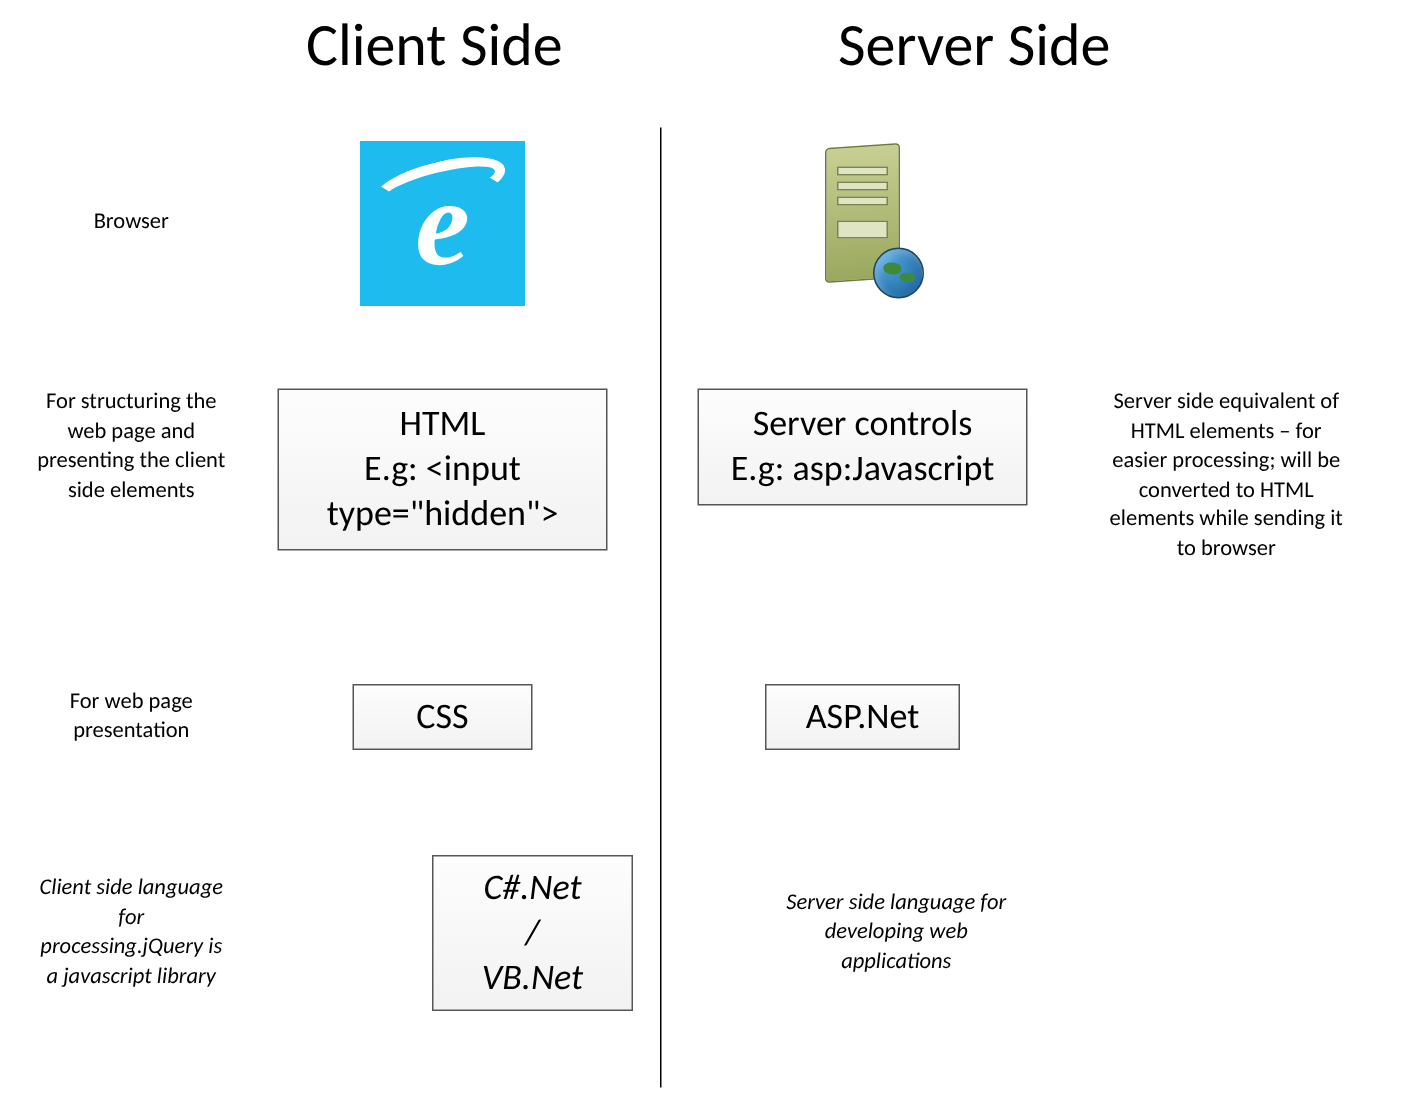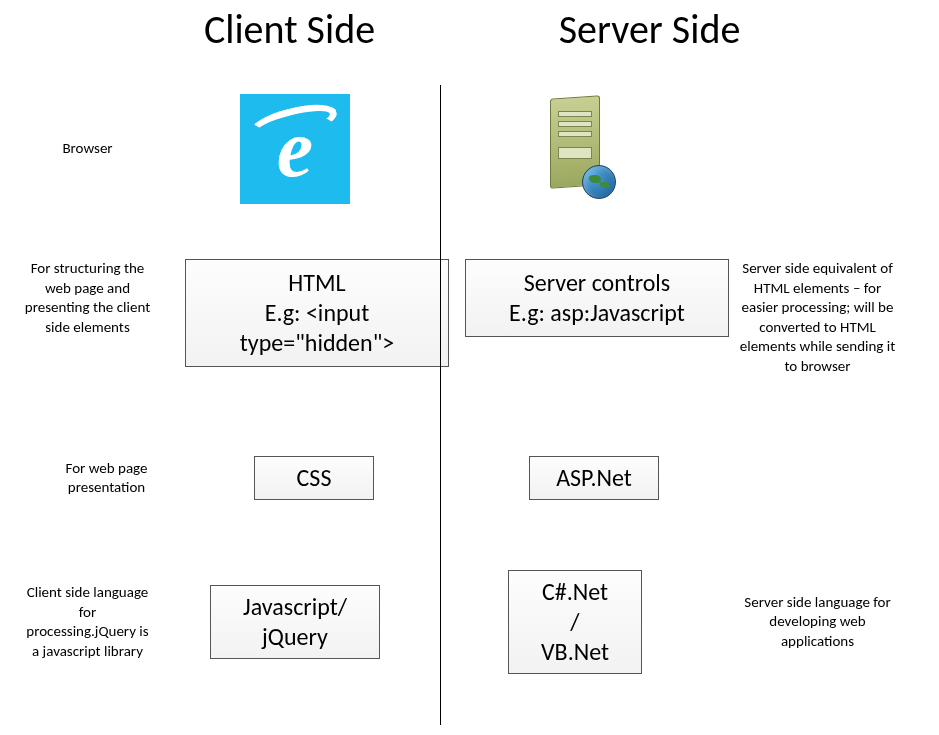--- a/index.html
+++ b/index.html
@@ -53,21 +53,21 @@
   .gap { width: 60px; }
   .box {
     display: inline-block;
     border: 1px solid #555;
     background: linear-gradient(#fdfdfd, #f2f2f2);
     padding: 6px 26px;
     font-size: 24px;
     line-height: 1.25;
     min-width: 120px;
   }
-  .box.tall { padding: 8px 10px; width: 264px; }
+  .box.tall { padding: 8px 10px; width: 220px; }
   .ie-icon {
     width: 110px;
     height: 110px;
     background: #1ebbee;
     display: inline-flex;
     align-items: center;
     justify-content: center;
     font-size: 82px;
     font-weight: 700;
     color: #fff;
@@ -122,22 +122,22 @@
     content: "";
     position: absolute;
     left: 6px; top: 9px;
     width: 12px; height: 8px;
     background: #3f8a3a;
     border-radius: 40% 50% 40% 50%;
     box-shadow: 10px 6px 0 -1px #3f8a3a;
   }
   .row.icons { margin-bottom: 55px; }
   .row.r2 { margin-bottom: 80px; align-items: flex-start; }
-  .row.r3 { margin-bottom: 70px; margin-left: 19px; }
-  .row.r4 { margin-bottom: 20px; }
+  .row.r3 { margin-bottom: 70px; }
+  .row.r4 { margin-bottom: 20px; font-style: italic; }
 </style>
 </head>
 <body>
 
 <div class="headers">
   <h1>Client Side</h1>
   <div class="spacer"></div>
   <h1>Server Side</h1>
 </div>
 
@@ -184,21 +184,18 @@
     <div class="box">CSS</div>
   </div>
   <div class="gap"></div>
   <div class="server-box">
     <div class="box">ASP.Net</div>
   </div>
 </div>
 
 <div class="row r4">
   <div class="desc-left">Client side language for processing.jQuery is a javascript library</div>
-  <div class="client-box">
-    <div class="box" style="width:170px">Javascript/ jQuery</div>
-  </div>
   <div class="gap"></div>
   <div class="server-box">
     <div class="box" style="width:134px">C#.Net / VB.Net</div>
   </div>
   <div class="desc-right">Server side language for developing web applications</div>
 </div>
 
 </body></html>

